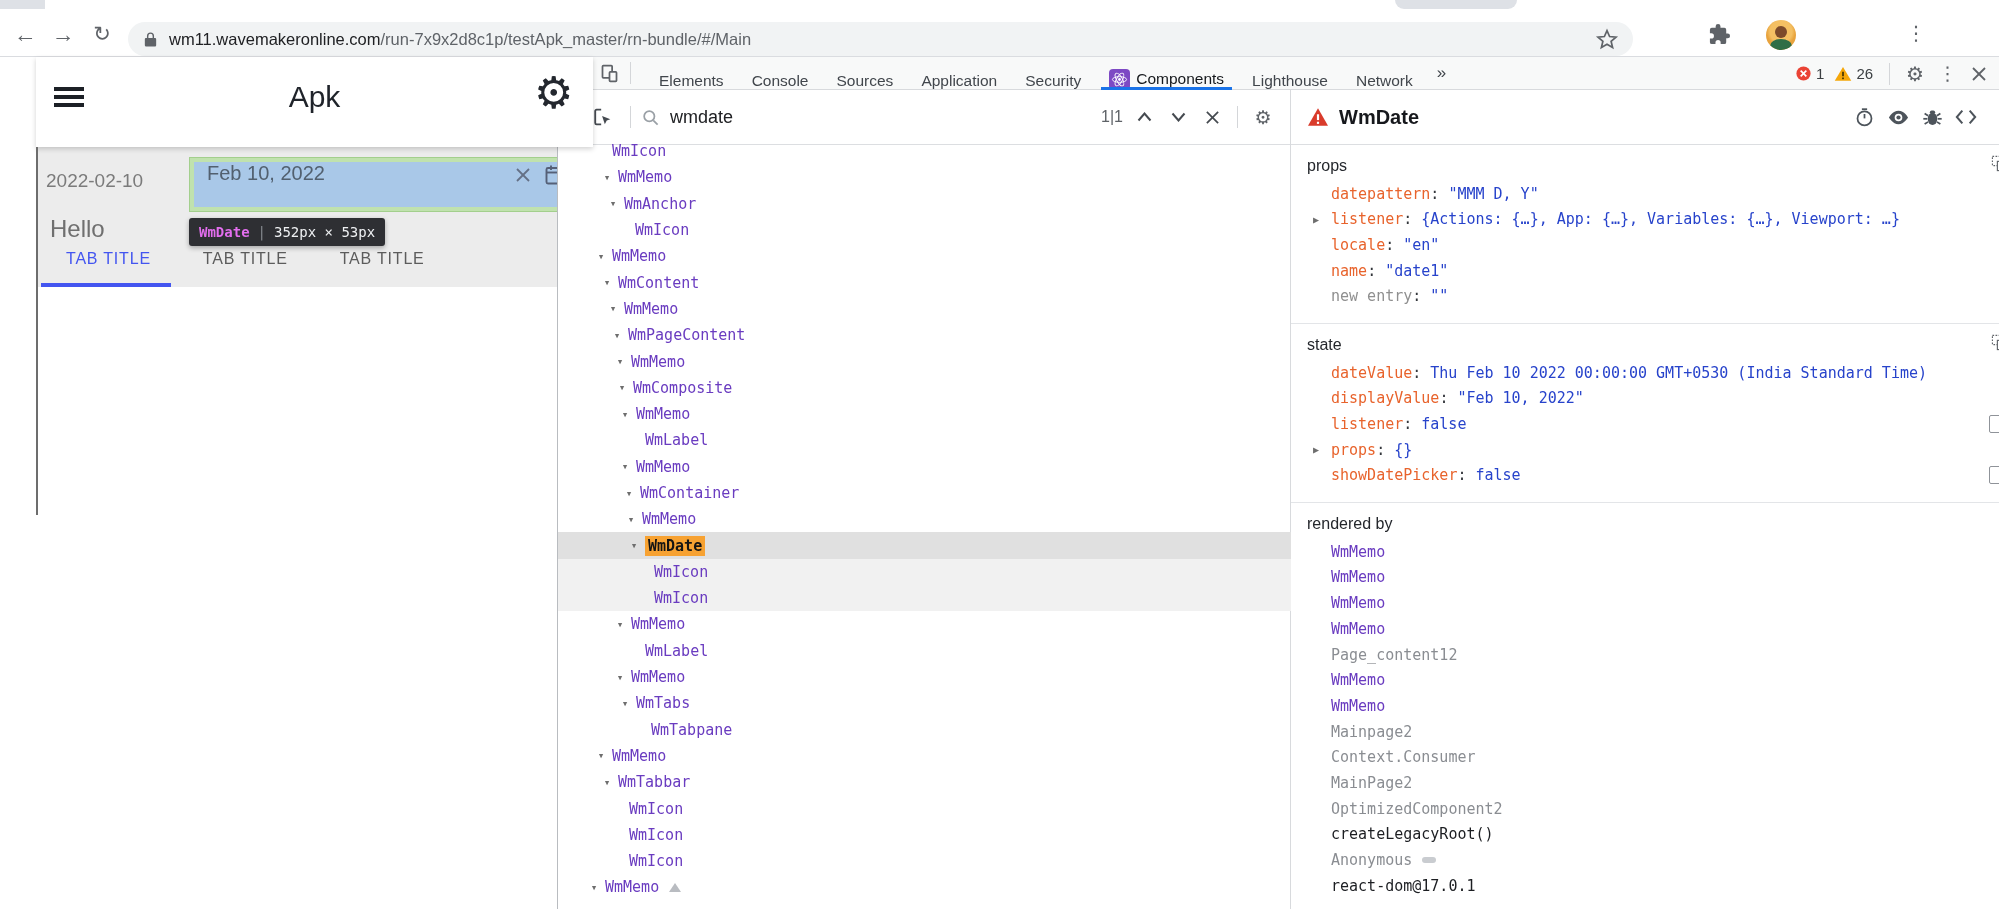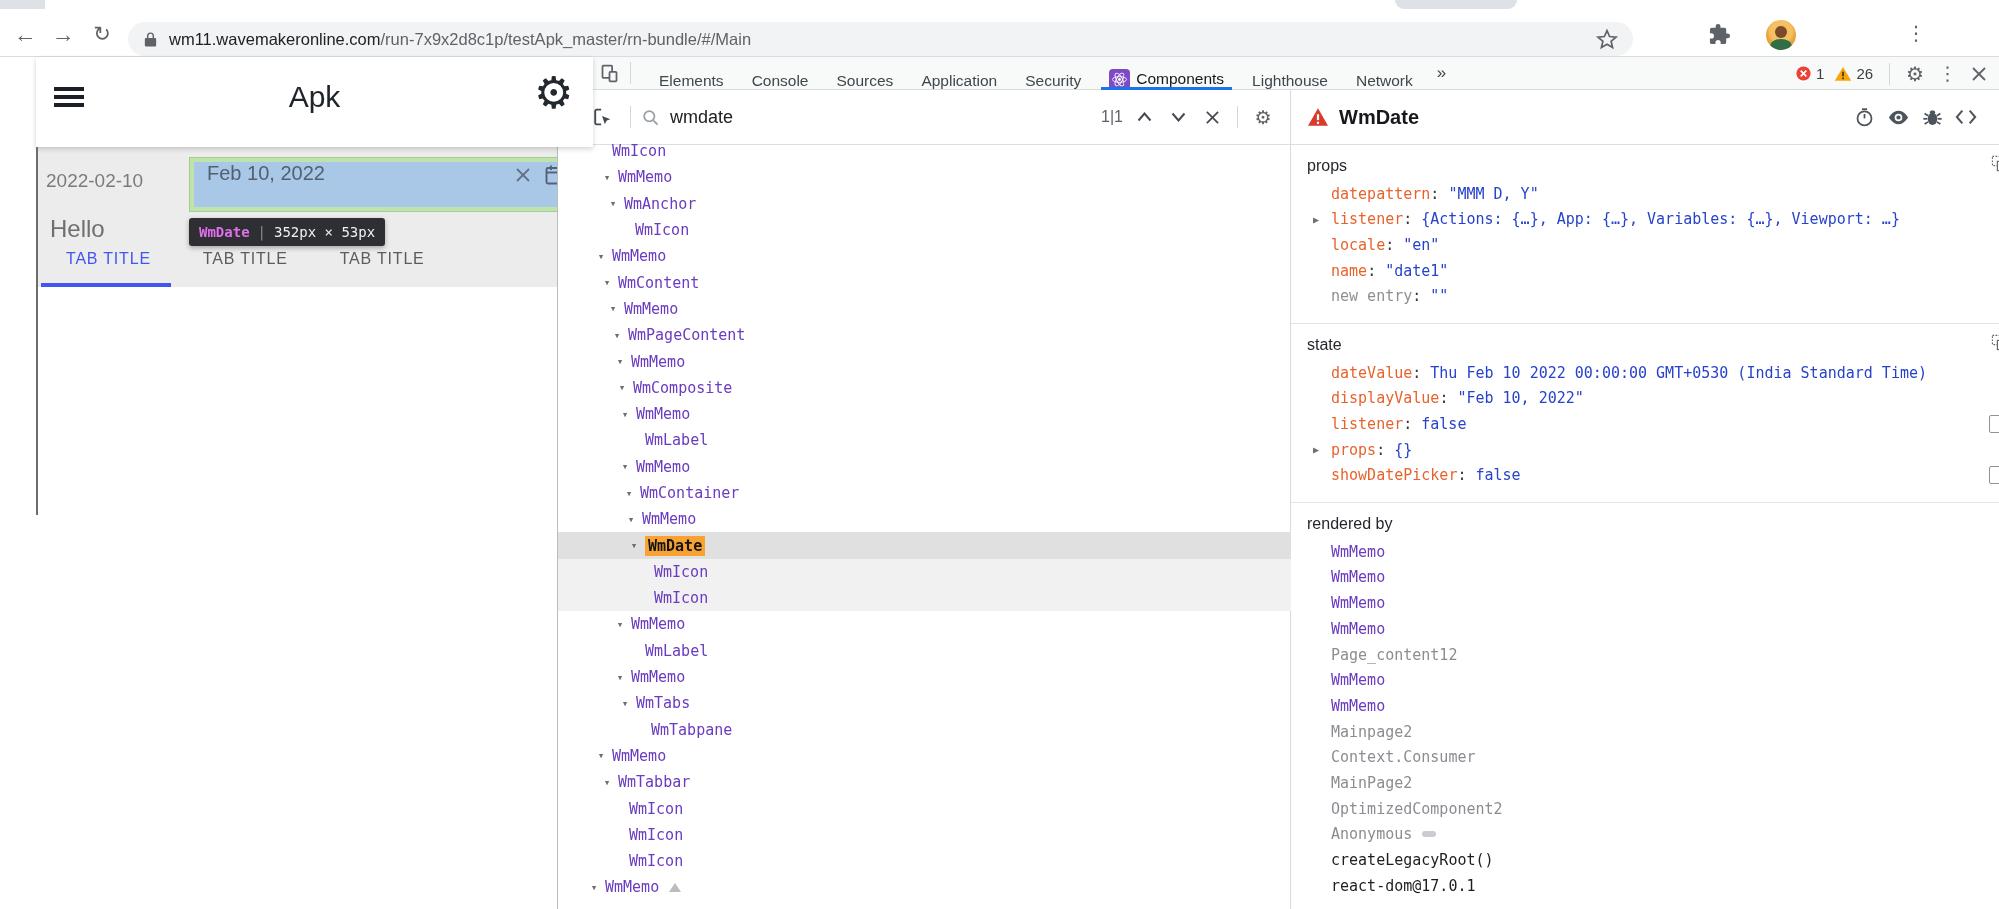--- a/index.html
+++ b/index.html
@@ -586,27 +586,27 @@
             </div>
             <div class="rb-row muted">
               <span>Context.Consumer</span>
             </div>
             <div class="rb-row muted">
               <span>MainPage2</span>
             </div>
             <div class="rb-row muted">
               <span>OptimizedComponent2</span>
             </div>
+            <div class="rb-row plain">
+              <span>createLegacyRoot()</span>
+            </div>
             <div class="rb-row muted">
               <span>Anonymous</span>
               <span class="rb-badge"></span>
             </div>
             <div class="rb-row plain">
-              <span>createLegacyRoot()</span>
-            </div>
-            <div class="rb-row plain">
               <span>react-dom@17.0.1</span>
             </div>
           </div>
         </div>
     </div>
   </div>
 </div>
 
 </body></html>

